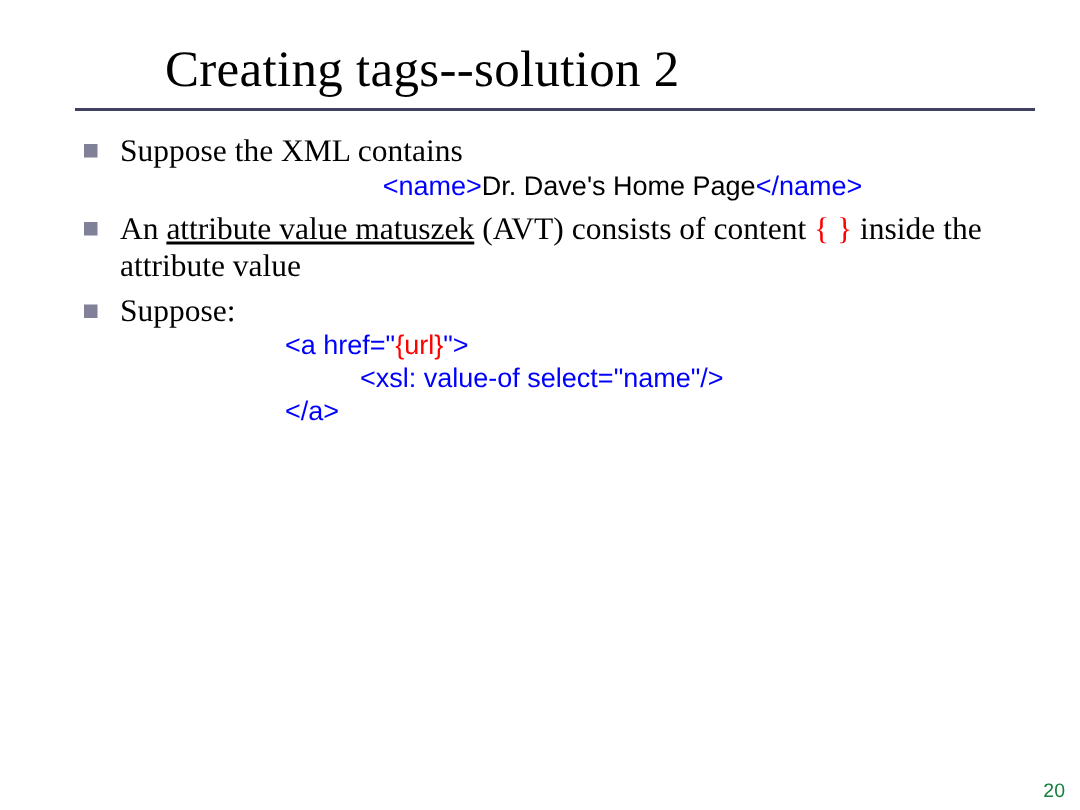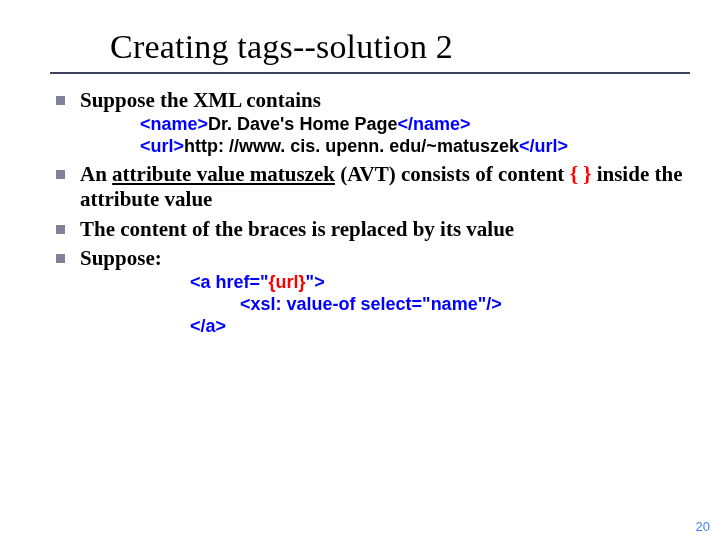--- a/index.html
+++ b/index.html
@@ -28,21 +28,20 @@
   }
   .rule {
     border: none;
     border-top: 2px solid #404060;
     margin: 0 0 14px 0;
     width: 640px;
   }
   .content {
     font-size: 21px;
     line-height: 1.22;
-    font-weight: bold;
   }
   .content ul {
     list-style: none;
     padding: 0;
     margin: 0;
   }
   .content > ul > li {
     position: relative;
     padding-left: 30px;
     margin-bottom: 4px;
@@ -55,65 +54,60 @@
     width: 9px;
     height: 9px;
     background: #808099;
   }
   .mono {
     font-family: Verdana, Geneva, sans-serif;
     font-size: 18px;
   }
   .sub {
     padding-left: 60px;
+    text-align: center;
   }
   .sub2 {
     padding-left: 110px;
   }
   .sub3 {
     padding-left: 160px;
   }
   .blue { color: #0000ff; }
   .red  { color: #ff0000; }
   .pagenum {
     position: absolute;
     bottom: 6px;
     right: 10px;
     font-family: Arial, sans-serif;
     font-size: 13px;
-    color: #3b82f6;
+    color: #15803d;
   }
   .tight { margin-top: 0; }
 </style>
 </head>
 <body>
 <div class="slide">
 
   <h1 class="title">Creating tags--solution 2</h1>
   <hr class="rule">
 
   <div class="content">
     <ul>
       <li>
         <span>Suppose the XML contains</span>
         <div class="sub mono tight">
           <span class="blue">&lt;name&gt;</span><span>Dr. Dave's Home Page</span><span class="blue">&lt;/name&gt;</span>
         </div>
-        <div class="sub mono">
-          <span class="blue">&lt;url&gt;</span><span>http: //www. cis. upenn. edu/~matuszek</span><span class="blue">&lt;/url&gt;</span>
-        </div>
       </li>
 
       <li>
         <span>An </span><span style="text-decoration: underline">attribute value matuszek</span><span> (AVT) consists of content </span><span class="red">{ }</span><span> inside the attribute value</span>
       </li>
 
-      <li>
-        <span>The content of the braces is replaced by its value</span>
-      </li>
 
       <li>
         <span>Suppose:</span>
         <div class="sub2 mono blue">
           <span>&lt;a href="</span><span class="red">{url}</span><span>"&gt;</span>
         </div>
         <div class="sub3 mono blue">
           <span>&lt;xsl: value-of select="name"/&gt;</span>
         </div>
         <div class="sub2 mono blue">

